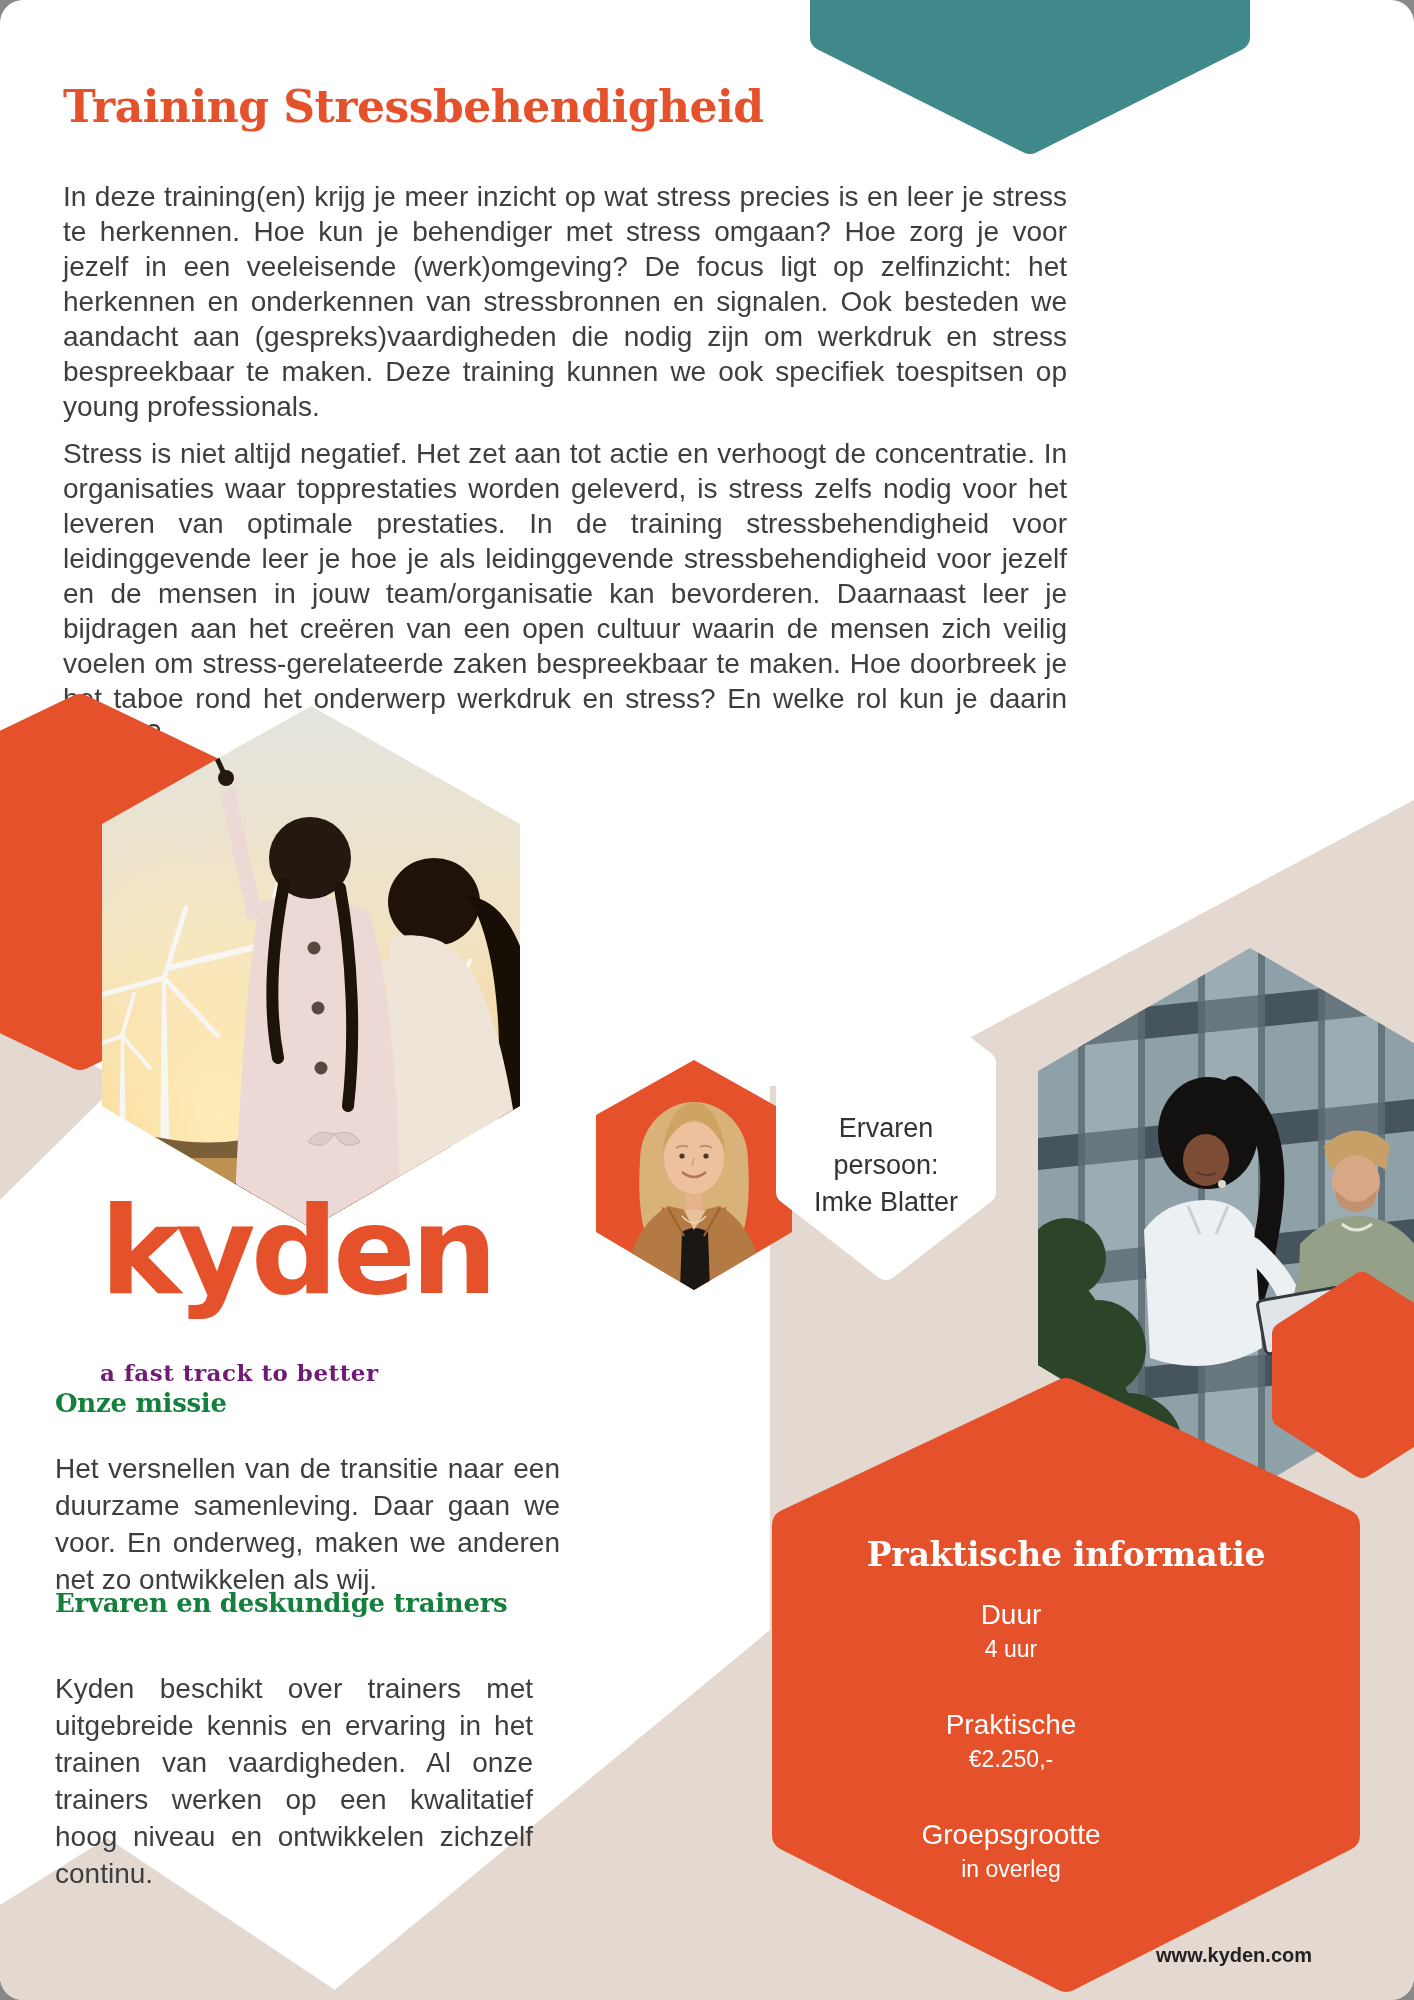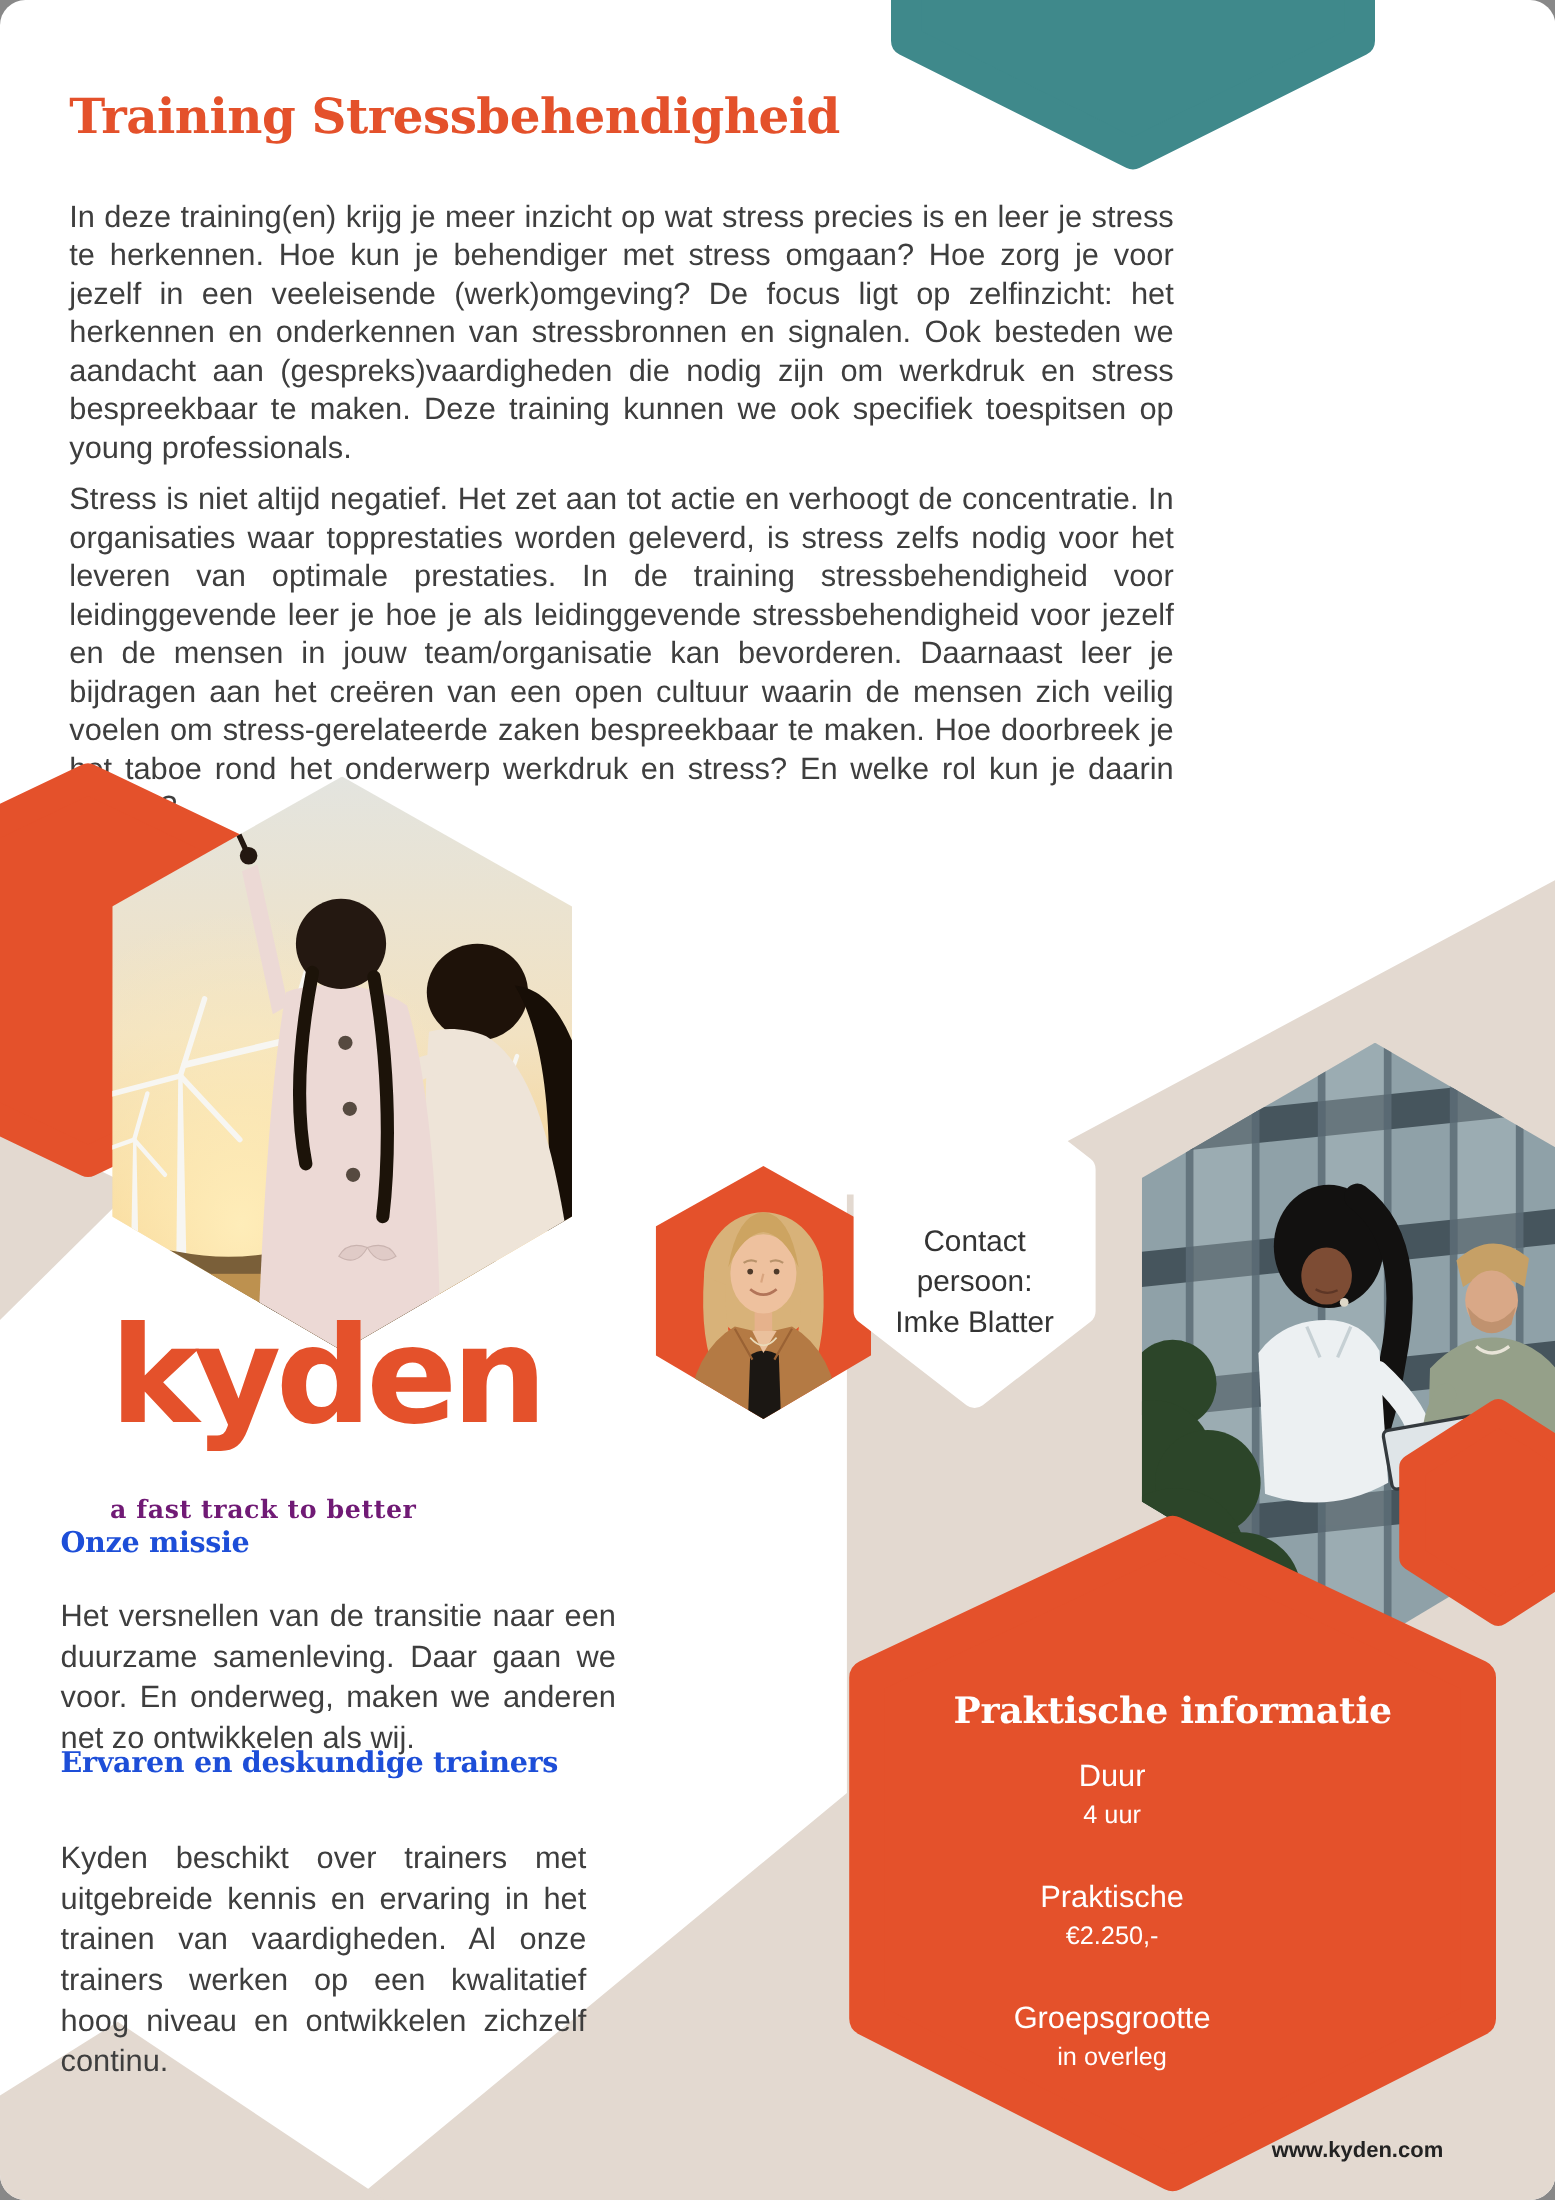--- a/index.html
+++ b/index.html
@@ -14,21 +14,21 @@
   .beige3{left:0;top:1020px;width:122px;height:180px;background:#E3D9D0;
     clip-path:polygon(0 0,100% 33%,0 100%);}
   
   .title{left:63px;top:50px;width:900px;font-family:"DejaVu Serif",serif;font-weight:700;
     font-size:44px;line-height:1.25;color:#E4512B;letter-spacing:-0.5px;}
   .bodytext{font-size:28px;line-height:35px;text-align:justify;color:#3E3E3E;}
   .intro{left:63px;top:151px;width:1004px;}
   .h2{left:63px;top:379px;width:900px;font-family:"DejaVu Serif",serif;font-weight:700;
     font-size:23px;color:#2A2A2A;letter-spacing:-0.2px;}
   .lead{left:63px;top:408px;width:1004px;}
-  .colheading{font-family:"DejaVu Serif",serif;font-weight:700;font-size:26px;color:#1d4ed8;letter-spacing:-0.3px;}
+  .colheading{font-family:"DejaVu Serif",serif;font-weight:700;font-size:26px;color:#15803d;letter-spacing:-0.3px;}
   .missionh{left:55px;top:1362px;width:500px;}
   .missionp{left:55px;top:1422px;width:505px;line-height:37px;}
   .trainersh{left:55px;top:1562px;width:520px;}
   .trainersp{left:55px;top:1642px;width:478px;line-height:37px;}
   .contact{left:776px;top:1110px;width:220px;text-align:center;font-size:27px;line-height:37px;color:#333333;}
   
   .wordmark{left:100px;top:1190px;width:400px;font-family:"DejaVu Sans",sans-serif;font-weight:700;
     font-size:122px;line-height:1;color:#E4512B;letter-spacing:-5px;}
   .tagline{left:100px;top:1318px;width:384px;text-align:left;font-family:"DejaVu Serif",serif;
     font-weight:700;font-size:23px;color:#701a75;letter-spacing:0.5px;margin-top:41px;}
@@ -165,21 +165,21 @@
     </svg>
   </div>
 
   <div class="abs" style="left:776px;top:975px;width:220px;height:305px;">
     <svg width="220" height="305" viewBox="0 0 220 305" style="overflow:visible">
       <polygon points="110,12 208,88 208,217 110,293 12,217 12,88" fill="#ffffff" stroke="#ffffff" stroke-width="24" stroke-linejoin="round"></polygon>
     </svg>
   </div>
 
   <div class="abs contact">
-    <div>Contact</div>
+    <div>Ervaren</div>
     <div>persoon:</div>
     <div>Imke Blatter</div>
   </div>
 
   <div class="abs" style="left:1038px;top:948px;width:424px;height:544px;">
     <svg width="424" height="544" viewBox="0 0 424 544">
       <defs>
           <clipPath id="hexM">
             <polygon points="212,0 424,123 424,417 212,544 0,417 0,123"></polygon>
           </clipPath>

